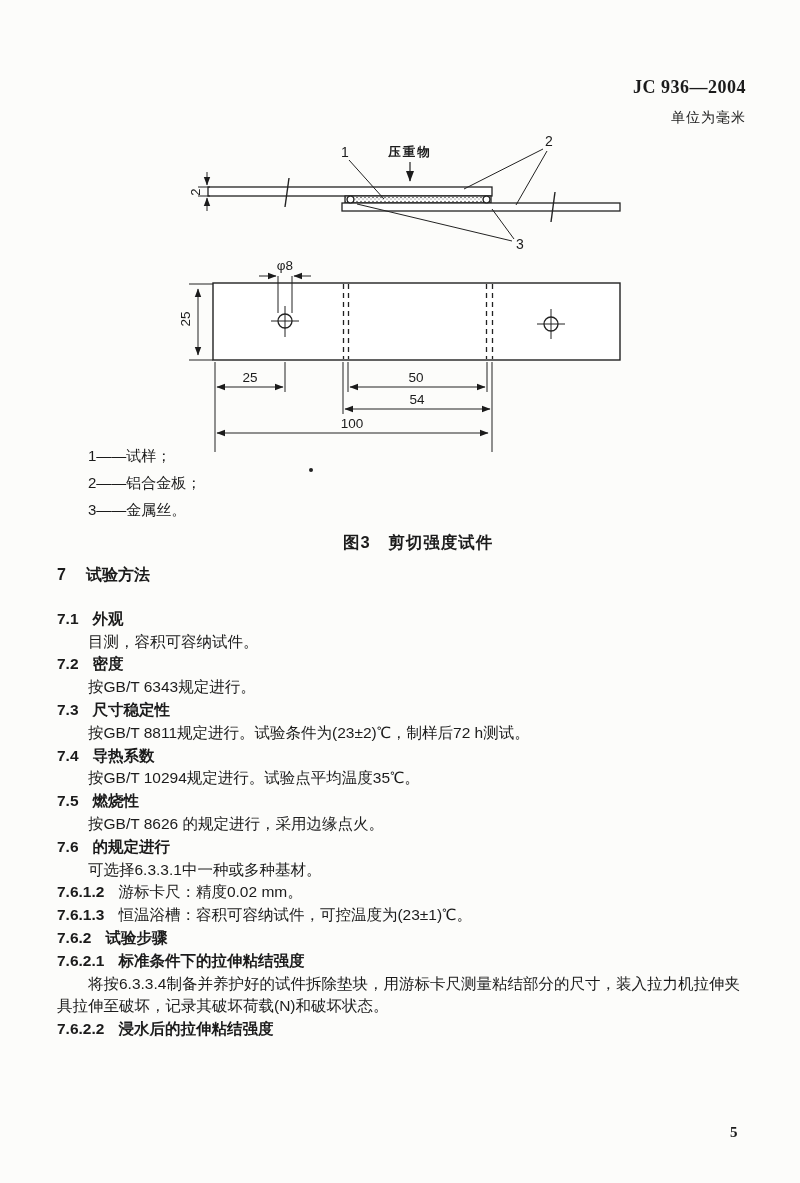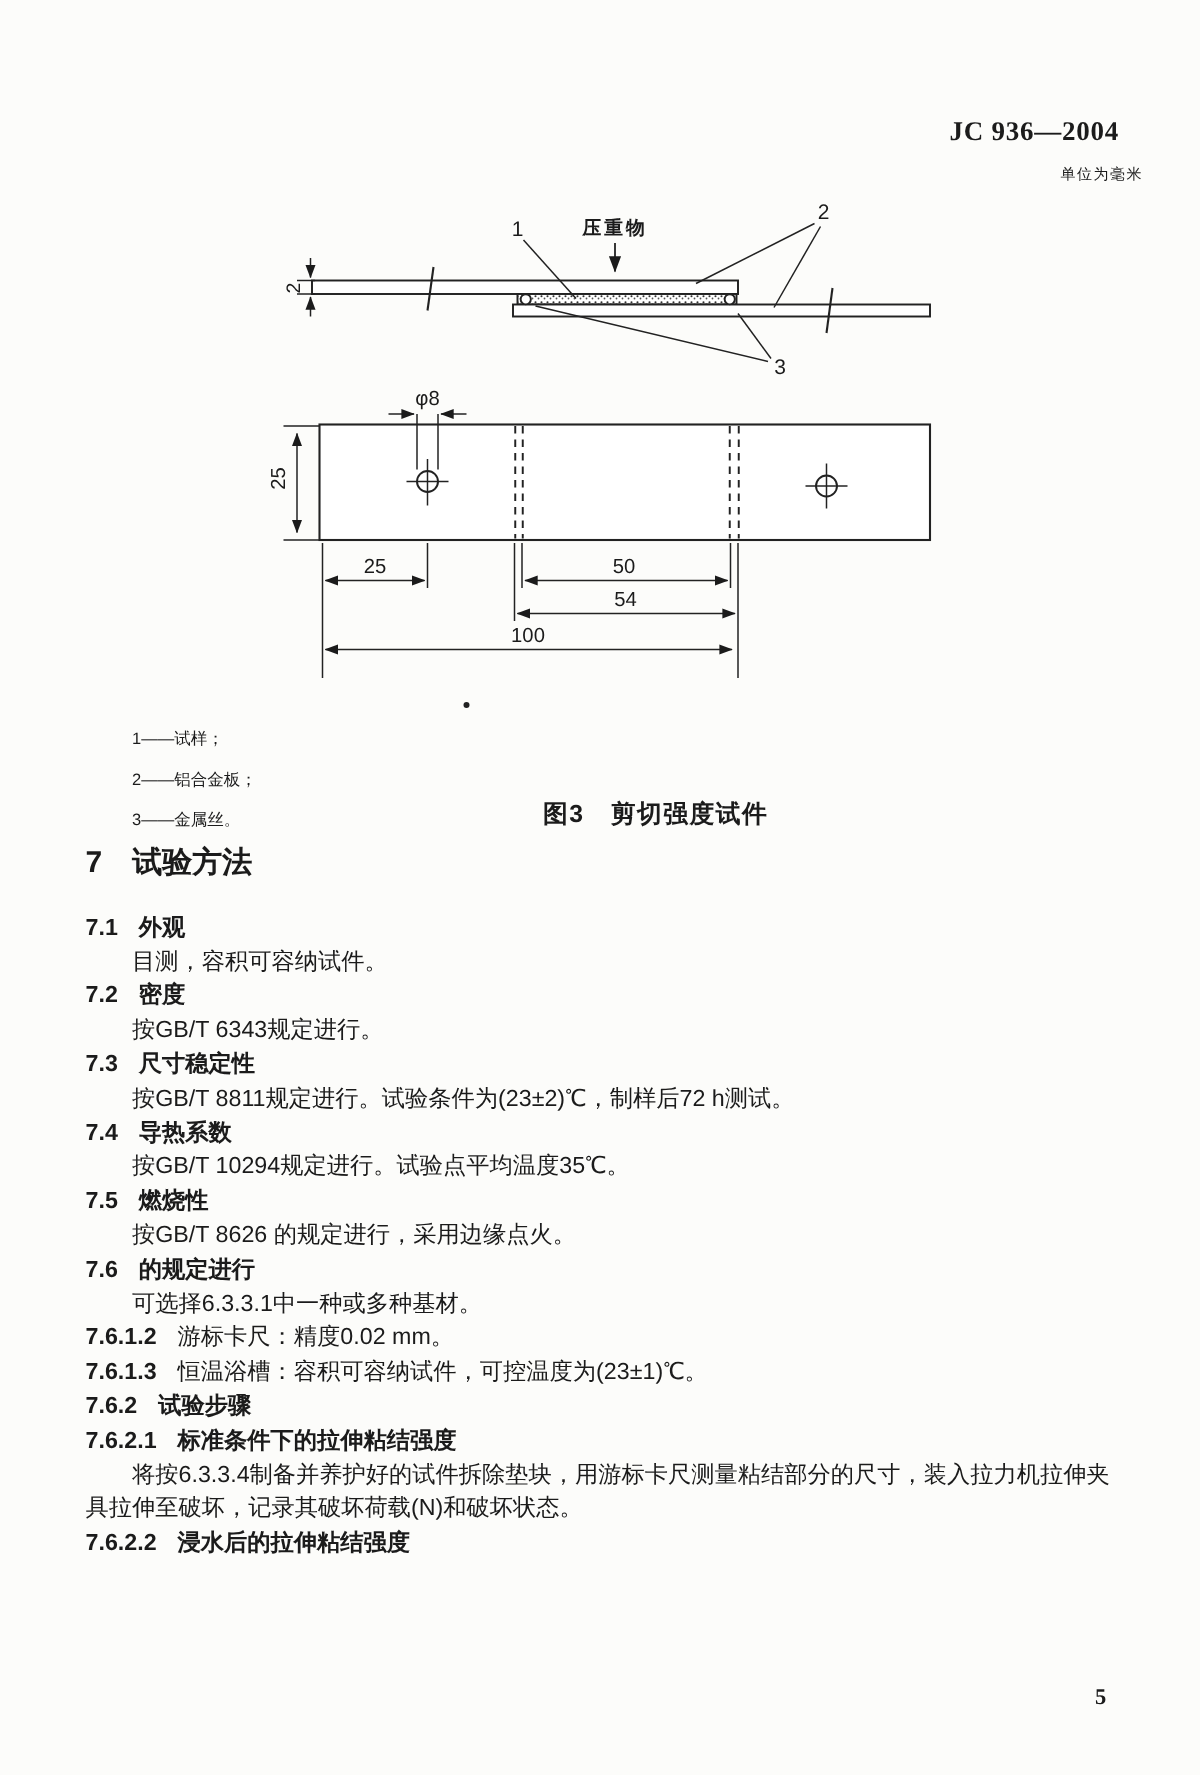--- a/index.html
+++ b/index.html
@@ -7,30 +7,30 @@
     width:800px;height:1183px;position:relative;overflow:hidden;
     background:#fcfcfa;color:#1b1b1b;
     font-family:"Liberation Sans", sans-serif;
   }
   .abs{position:absolute;}
   .standard-no{
     top:77px;right:54px;
     font-family:"Liberation Serif", serif;
     font-weight:bold;font-size:18px;letter-spacing:.5px;
   }
-  .unit-note{top:109px;right:38px;font-size:10px;letter-spacing:1px;}
+  .unit-note{top:109px;right:54px;font-size:14px;letter-spacing:1px;}
   svg text{fill:#1b1b1b;font-family:"Liberation Sans", sans-serif;}
   .figure-svg{left:0;top:0;}
-  .legend{left:88px;top:480px;font-size:11px;line-height:27px;}
+  .legend{left:88px;top:442px;font-size:15px;line-height:27px;}
   .stray-dot{left:309px;top:468px;width:4px;height:4px;background:#222;border-radius:50%;}
-  .figure-caption{left:362px;top:532px;font-size:16.5px;font-weight:bold;letter-spacing:1px;}
+  .figure-caption{left:343px;top:532px;font-size:16.5px;font-weight:bold;letter-spacing:1px;}
   .body-text{left:57px;top:564px;width:692px;font-size:15.5px;}
   .bl{line-height:22.8px;min-height:22.8px;}
   .bl .num{font-weight:bold;margin-right:14px;white-space:nowrap;}
-  .bl.h1{font-size:20px;font-weight:bold;margin-bottom:21px;}
+  .bl.h1{font-size:16px;font-weight:bold;margin-bottom:21px;}
   .bl.h1 .num{margin-right:20px;}
   .bl.h2{font-weight:bold;}
   .bl.indent{text-indent:2em;}
   .page-number{
     left:730px;top:1124px;font-size:15px;font-weight:bold;
     font-family:"Liberation Serif", serif;
   }
 </style>
 </head>
 <body>

